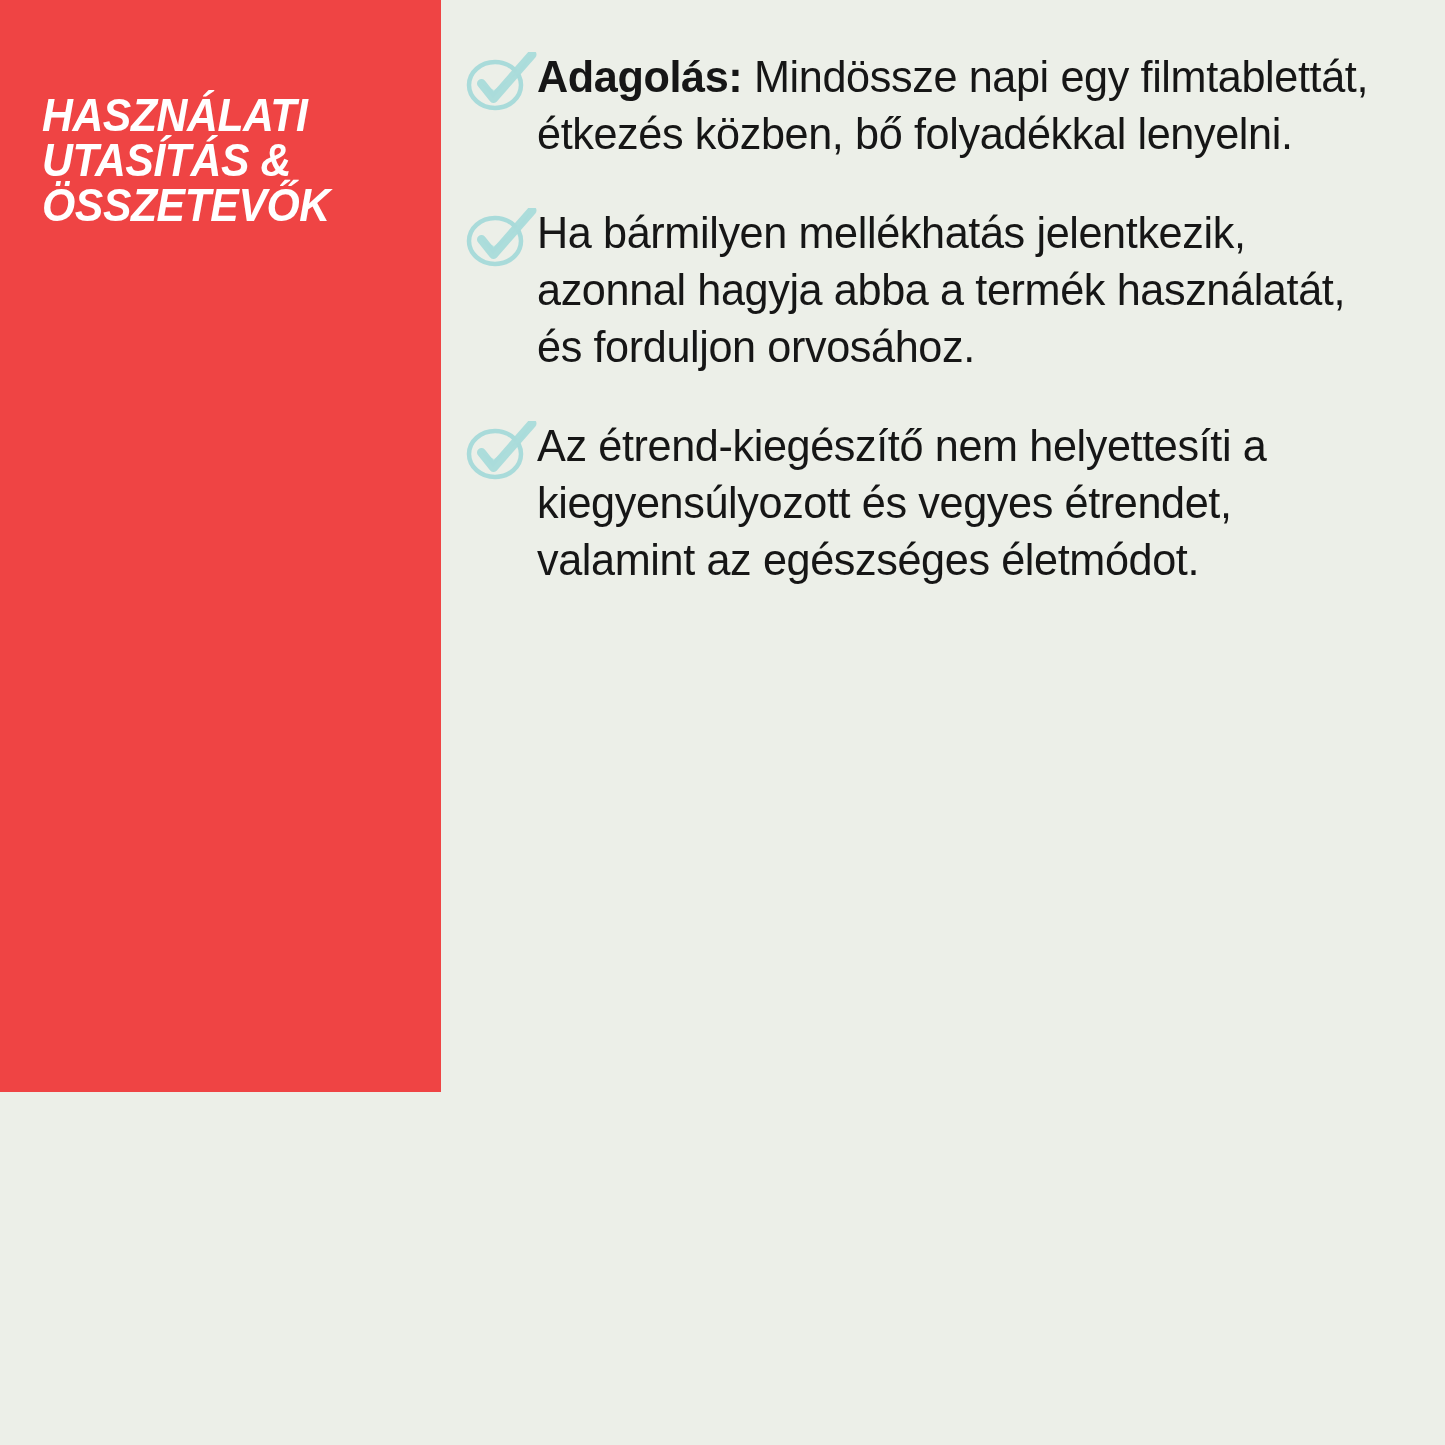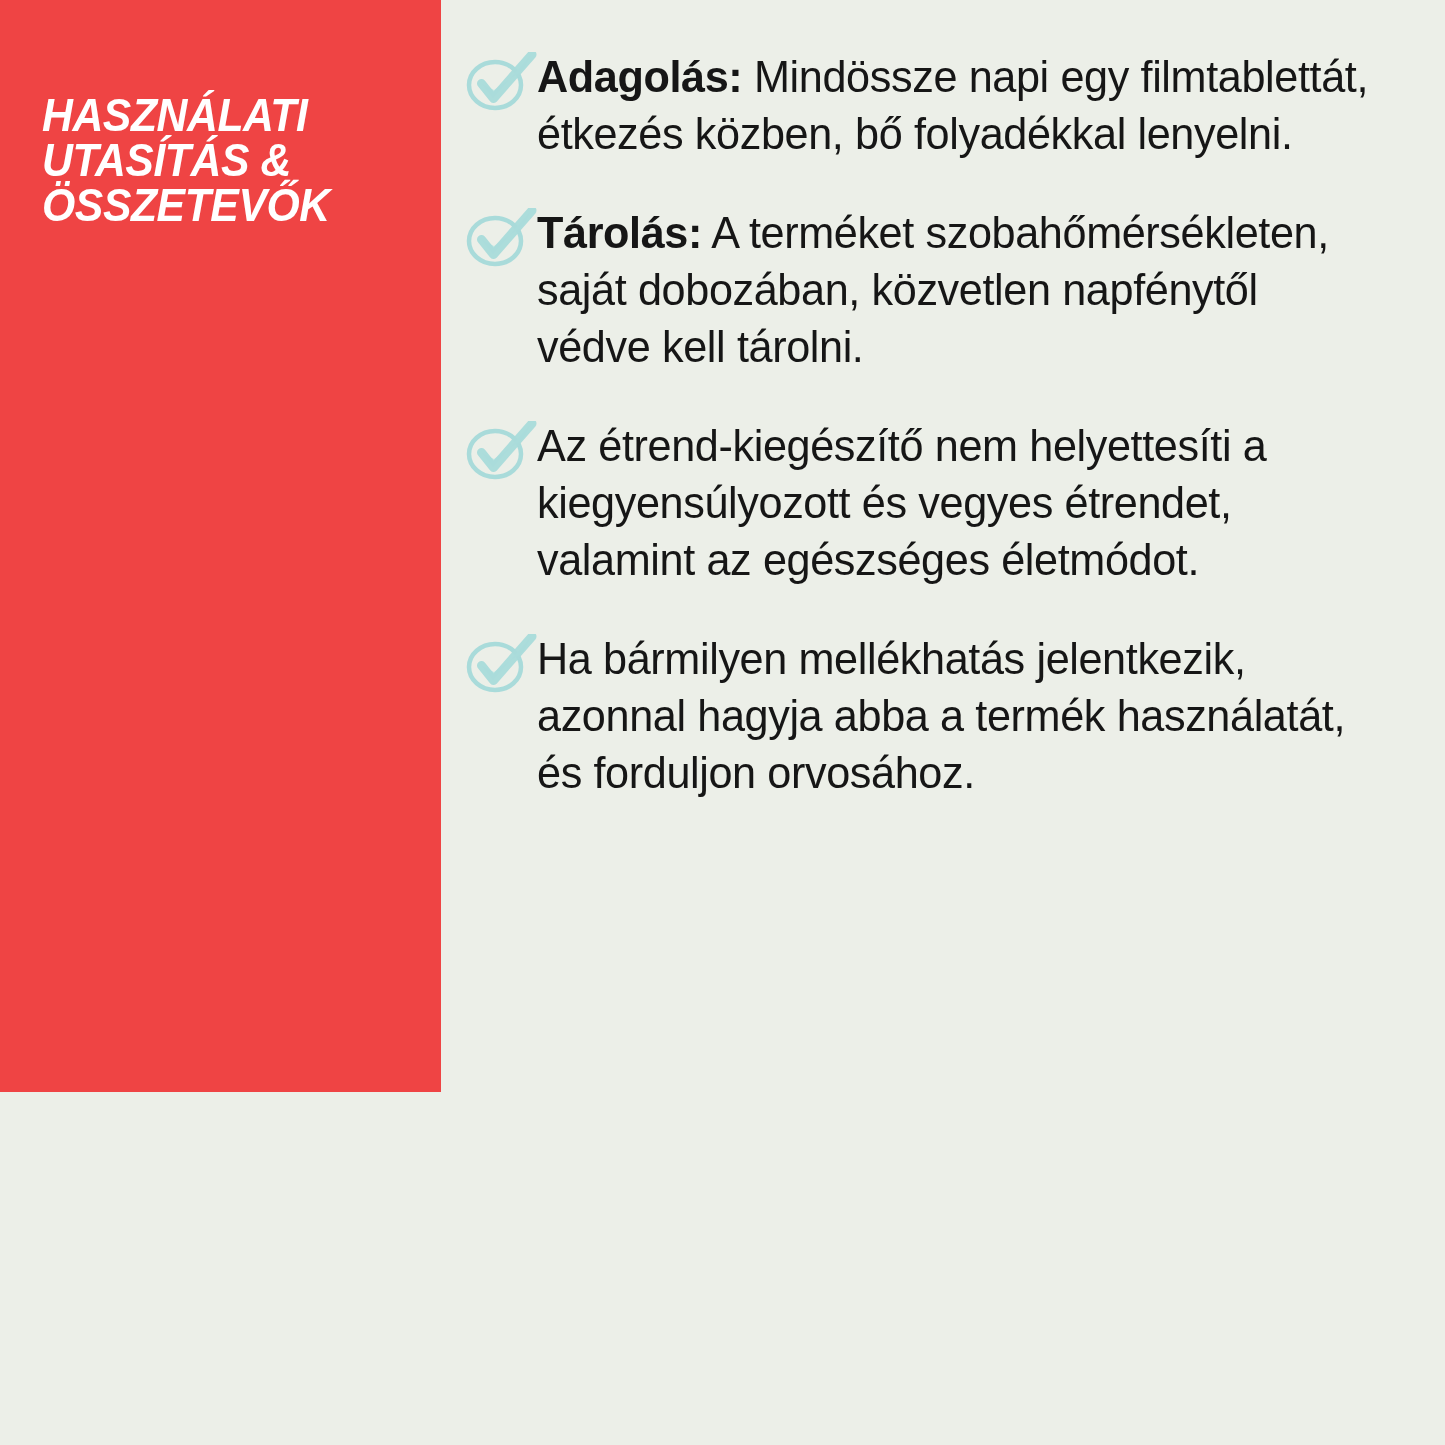--- a/index.html
+++ b/index.html
@@ -132,48 +132,38 @@
           <svg viewBox="0 0 72 62" xmlns="http://www.w3.org/2000/svg" aria-hidden="true">
             <ellipse cx="30" cy="33" rx="26" ry="23" fill="none" stroke="#A9DBDA" stroke-width="4.5"></ellipse>
             <path d="M17 32 L28 46 L66 3 L58 18 L29 38 Z" fill="#BFE6E2"></path>
             <path d="M16.5 31.5 L28.5 46.5 L67 2.5" fill="none" stroke="#A9DBDA" stroke-width="9" stroke-linecap="round" stroke-linejoin="round" opacity="0.95"></path>
           </svg>
         </span>
         <span class="item-text"><b class="lead">Adagolás:</b><span> Mindössze napi egy filmtablettát, étkezés közben, bő folyadékkal lenyelni.</span></span>
       </li>
 
 
+
       <li class="list-item">
         <span class="check-wrap">
           <svg viewBox="0 0 72 62" xmlns="http://www.w3.org/2000/svg" aria-hidden="true">
             <ellipse cx="30" cy="33" rx="26" ry="23" fill="none" stroke="#A9DBDA" stroke-width="4.5"></ellipse>
             <path d="M17 32 L28 46 L66 3 L58 18 L29 38 Z" fill="#BFE6E2"></path>
             <path d="M16.5 31.5 L28.5 46.5 L67 2.5" fill="none" stroke="#A9DBDA" stroke-width="9" stroke-linecap="round" stroke-linejoin="round" opacity="0.95"></path>
           </svg>
         </span>
-        <span class="item-text"><b class="lead">Tárolás:</b><span> A terméket szobahőmérsékleten, saját dobozában, közvetlen napfénytől védve kell tárolni.</span></span>
+        <span class="item-text"><b class="lead"></b><span>Ha bármilyen mellékhatás jelentkezik, azonnal hagyja abba a termék használatát, és forduljon orvosához.</span></span>
       </li>
 
       <li class="list-item">
         <span class="check-wrap">
           <svg viewBox="0 0 72 62" xmlns="http://www.w3.org/2000/svg" aria-hidden="true">
             <ellipse cx="30" cy="33" rx="26" ry="23" fill="none" stroke="#A9DBDA" stroke-width="4.5"></ellipse>
             <path d="M17 32 L28 46 L66 3 L58 18 L29 38 Z" fill="#BFE6E2"></path>
             <path d="M16.5 31.5 L28.5 46.5 L67 2.5" fill="none" stroke="#A9DBDA" stroke-width="9" stroke-linecap="round" stroke-linejoin="round" opacity="0.95"></path>
           </svg>
         </span>
         <span class="item-text"><b class="lead"></b><span>Az étrend-kiegészítő nem helyettesíti a kiegyensúlyozott és vegyes étrendet, valamint az egészséges életmódot.</span></span>
       </li>
 
-      <li class="list-item">
-        <span class="check-wrap">
-          <svg viewBox="0 0 72 62" xmlns="http://www.w3.org/2000/svg" aria-hidden="true">
-            <ellipse cx="30" cy="33" rx="26" ry="23" fill="none" stroke="#A9DBDA" stroke-width="4.5"></ellipse>
-            <path d="M17 32 L28 46 L66 3 L58 18 L29 38 Z" fill="#BFE6E2"></path>
-            <path d="M16.5 31.5 L28.5 46.5 L67 2.5" fill="none" stroke="#A9DBDA" stroke-width="9" stroke-linecap="round" stroke-linejoin="round" opacity="0.95"></path>
-          </svg>
-        </span>
-        <span class="item-text"><b class="lead"></b><span>Ha bármilyen mellékhatás jelentkezik, azonnal hagyja abba a termék használatát, és forduljon orvosához.</span></span>
-      </li>
-
     </ul>
   </main>
 </div>
 
 </body></html>

